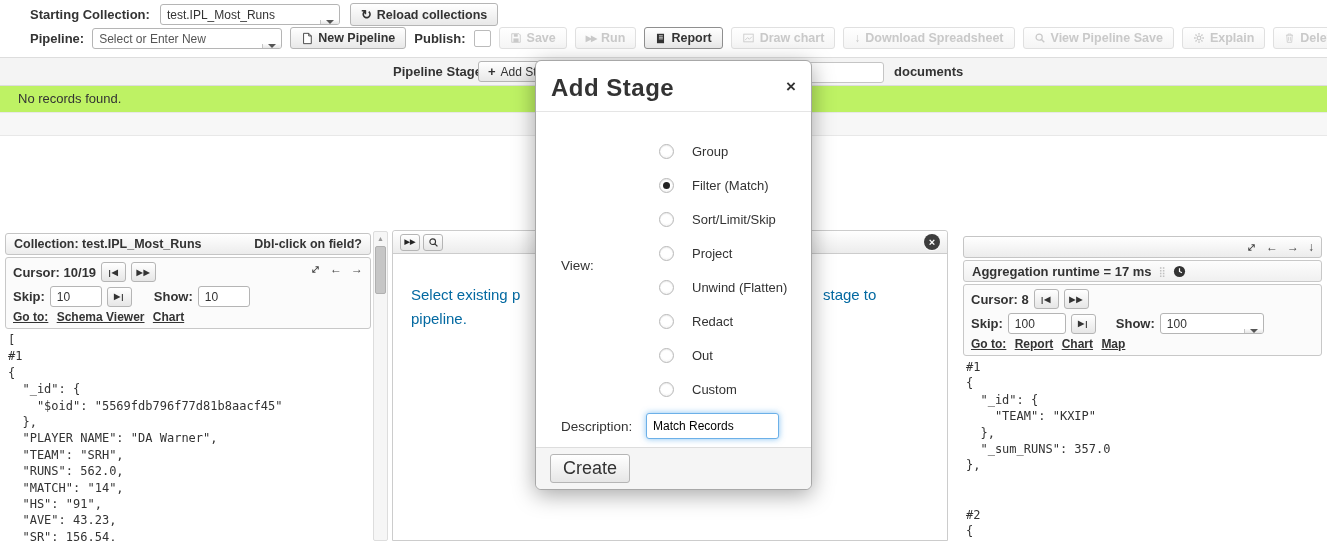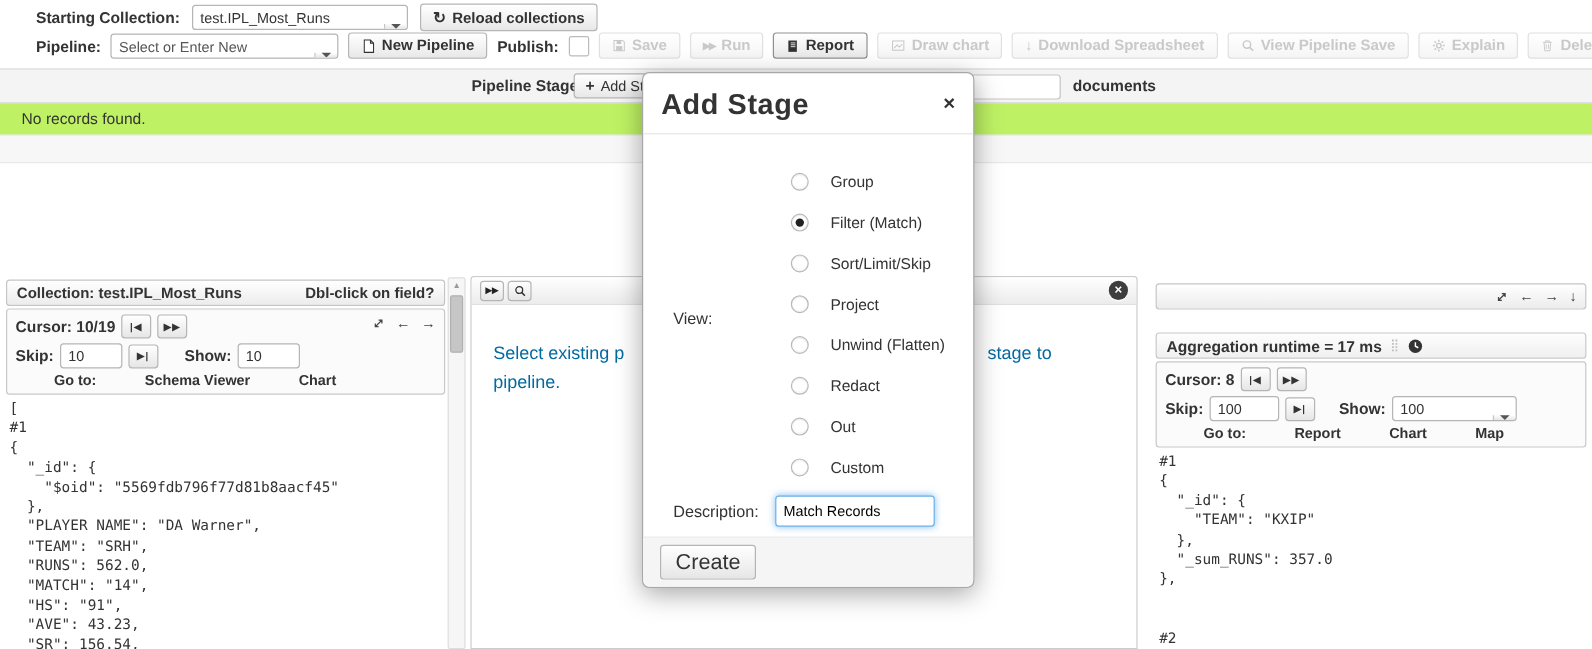--- a/index.html
+++ b/index.html
@@ -13,21 +13,21 @@
   .btn .ic { display:inline-flex; align-items:center; }
   .combo { display:inline-flex; align-items:flex-end; background:#fff; border:1px solid #b5b5b5; border-radius:3px; height:21px; overflow:hidden;gap:26px; }
   .combo .val { font-size:12px; padding:2px 6px; display:flex; align-items:center; white-space:nowrap; flex:1; }
   .combo .caretbox { width:19px; display:flex; align-items:center; justify-content:center; border-left:1px solid #c5c5c5;
                      background:linear-gradient(#fdfdfd,#e6e6e6); }
   .caret { width:0; height:0; border-left:4px solid transparent; border-right:4px solid transparent; border-top:4px solid #555; }
   .pgbtn { display:inline-flex; align-items:center; justify-content:center; height:20px; min-width:25px; font-size:8px; font-weight:bold;
            color:#333; background:linear-gradient(#ffffff,#e6e6e6); border:1px solid #b5b5b5; border-radius:3px; cursor:pointer; letter-spacing:1px; }
   .blabel { font-size:13px; font-weight:bold; color:#333; white-space:nowrap; }
   .linkrow { font-size:12px; font-weight:bold; }
-  .linkrow a { color:#333; margin-right:5px; cursor:pointer;margin-left:32px; }
+  .linkrow a { color:#333; text-decoration:underline; margin-right:5px; cursor:pointer; }
   .panelbar { height:22px; border:1px solid #c5c5c5; border-radius:3px; background:linear-gradient(#ffffff,#ececec);
               display:flex; align-items:center; padding:0 7px; }
   .ctrlbox { border:1px solid #c8c8c8; border-radius:3px; background:#fbfbfb; padding:4px 7px; position:relative; margin-top:2px; }
   pre.jsonblock { font-family:"DejaVu Sans Mono","Liberation Mono",monospace; font-size:12px; line-height:16.4px; color:#333; margin:3px 0 0 3px; }
   .navicons { display:flex; align-items:center; gap:9px; color:#444; font-size:12px; }
   .navicons span { cursor:pointer; line-height:1; }
 
   
   .row1 { position:absolute; left:30px; top:3px; display:flex; align-items:center; gap:10px; }
   .row2 { position:absolute; left:30px; top:27px; display:flex; align-items:center; gap:8px; }
@@ -61,21 +61,21 @@
   .minibtn { display:inline-flex; align-items:center; justify-content:center; width:20px; height:17px; font-size:7px; font-weight:bold;
              background:linear-gradient(#ffffff,#e6e6e6); border:1px solid #b5b5b5; border-radius:3px; cursor:pointer; color:#222; }
   .closecircle { margin-left:auto; width:16px; height:16px; border-radius:50%; background:#3d3d3d; color:#fff; font-size:11px; font-weight:bold;
                  display:flex; align-items:center; justify-content:center; cursor:pointer; box-shadow:0 1px 1px rgba(255,255,255,.8); }
   .midmsg { position:absolute; font-size:15px; color:#0369a1; }
 
   
   .rightpanel { position:absolute; left:963px; top:236px; width:359px; }
   .rightpanel .panelbar { justify-content:flex-end; }
   .runtimebar { height:22px; border:1px solid #c8c8c8; border-radius:3px; background:linear-gradient(#fdfdfd,#f0f0f0);
-                display:flex; align-items:center; gap:7px; padding:0 8px; margin-top:19px; }
+                display:flex; align-items:center; gap:7px; padding:0 8px; margin-top:2px; }
   .grip { color:#c0c0c0; font-size:10px; }
 
   
   .modal { position:absolute; left:535px; top:60px; width:277px; height:430px; background:#fff; border:1px solid #a8a8a8; border-radius:6px;
            box-shadow:0 5px 22px rgba(0,0,0,.35); z-index:20; display:flex; flex-direction:column; }
   .modal-header { padding:13px 15px 9px; display:flex; align-items:flex-start; justify-content:space-between; border-bottom:1px solid #e5e5e5; }
   .modal-title { font-size:24px; font-weight:bold; color:#333; letter-spacing:.5px; }
   .modal-close { font-size:17px; font-weight:bold; color:#333; cursor:pointer; line-height:1; margin-top:4px; }
   .modal-body { position:relative; flex:1; }
   .typelabel { position:absolute; left:25px; top:146px; font-size:13.5px; color:#333; }

